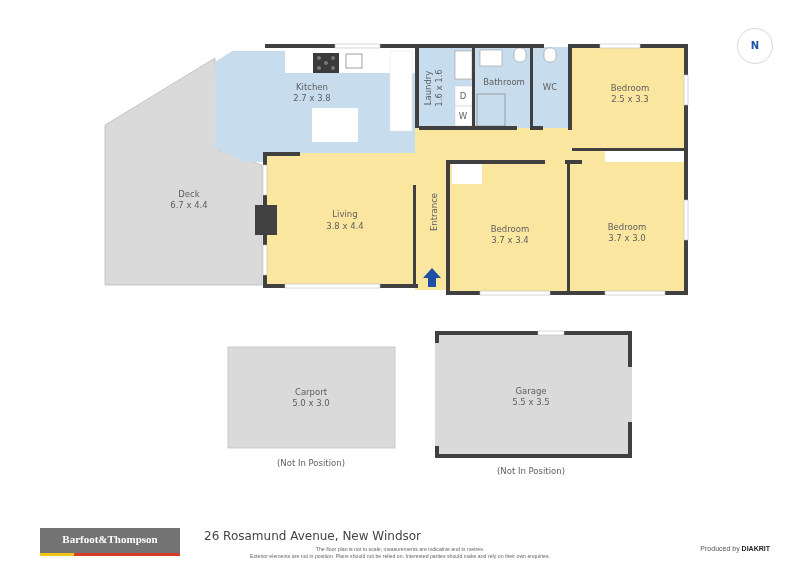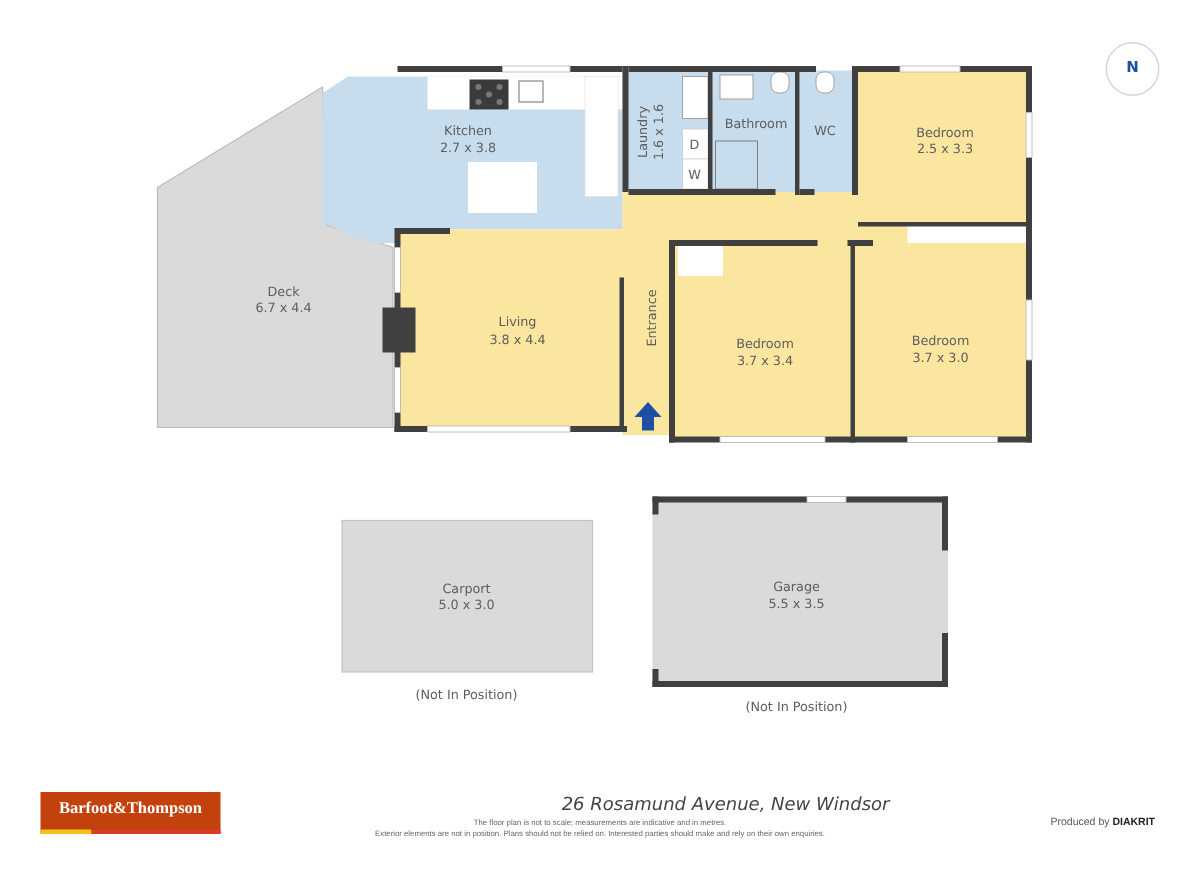--- a/index.html
+++ b/index.html
@@ -1,21 +1,21 @@
 <!DOCTYPE html>
 <html><head>
 <meta charset="utf-8">
 <style>
   html, body { margin: 0; padding: 0; background: #ffffff; }
   body { width: 800px; height: 584px; position: relative; overflow: hidden; font-family: "Liberation Sans", sans-serif; color: #5a5a5a; }
   svg { position: absolute; left: 0; top: 0; }
   .lbl { font-family: "DejaVu Sans", sans-serif; font-size: 8.5px; fill: #5e5e5e; text-anchor: middle; }
-  .footer-title { position: absolute; left: 193px; width: 400px; top: 529px; text-align: right; font-family: "DejaVu Sans", sans-serif; font-size: 12px; color: #444; font-style: italic; }
+  .footer-title { position: absolute; left: 204px; width: 400px; top: 529px; text-align: left; font-family: "DejaVu Sans", sans-serif; font-size: 12px; color: #444; }
   .footer-disc { position: absolute; left: 150px; width: 500px; text-align: center; font-family: "Liberation Sans", sans-serif; font-size: 5.2px; color: #666; }
-  .logo { position: absolute; left: 27px; top: 528px; width: 120px; height: 28px; background: #c2410c; }
+  .logo { position: absolute; left: 40px; top: 528px; width: 140px; height: 28px; background: #737373; }
   .logo-text { position: absolute; left: 0; right: 0; top: 5px; text-align: center; color: #fff; font-family: "Liberation Serif", serif; font-weight: bold; font-size: 11px; }
   .logo-bar-y { position: absolute; left: 0; bottom: 0; width: 34px; height: 3px; background: #f0c419; }
   .logo-bar-r { position: absolute; left: 34px; right: 0; bottom: 0; height: 3px; background: #d93a2b; }
   .credit { position: absolute; right: 30px; top: 545px; font-family: "Liberation Sans", sans-serif; font-size: 7px; color: #555; }
   .credit b { color: #222; }
   .compass { position: absolute; left: 737px; top: 28px; width: 34px; height: 34px; border: 1px solid #d6d6d6; border-radius: 50%; }
   .compass-n { position: absolute; left: 0; right: 0; top: 11px; text-align: center; font-family: "DejaVu Sans", sans-serif; font-weight: bold; font-size: 10px; color: #1d4fa3; }
 </style>
 </head>
 <body>

